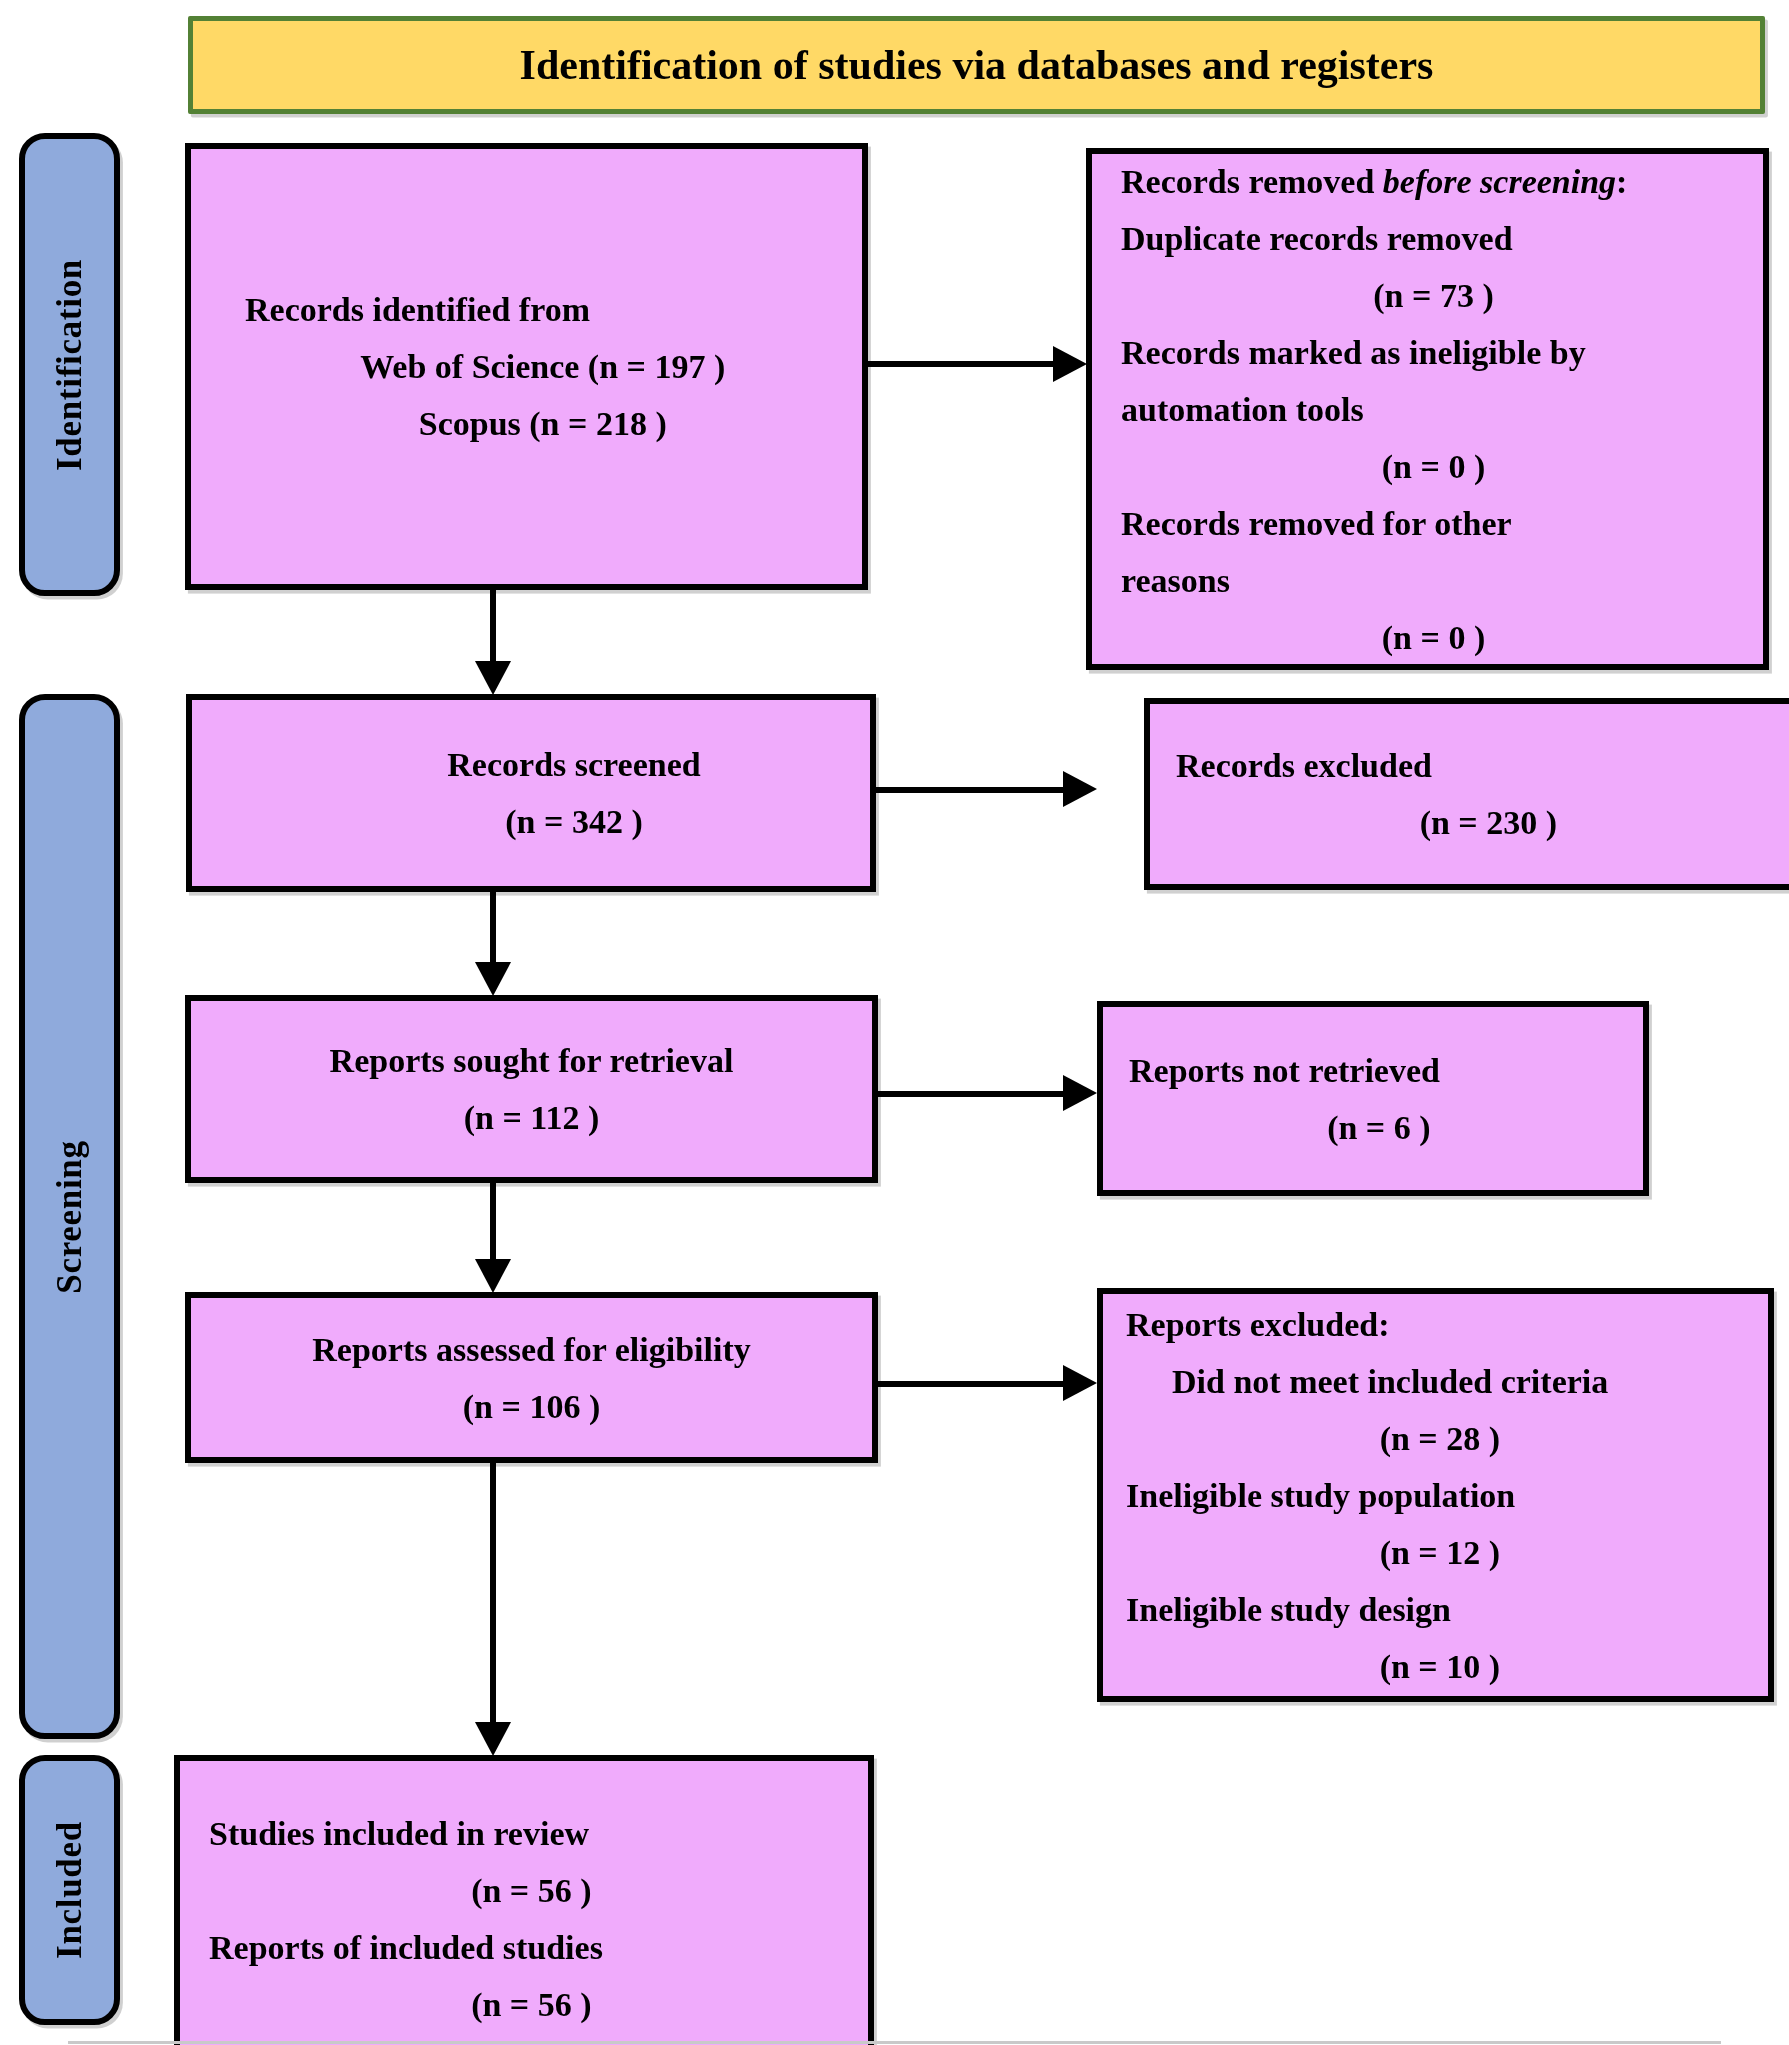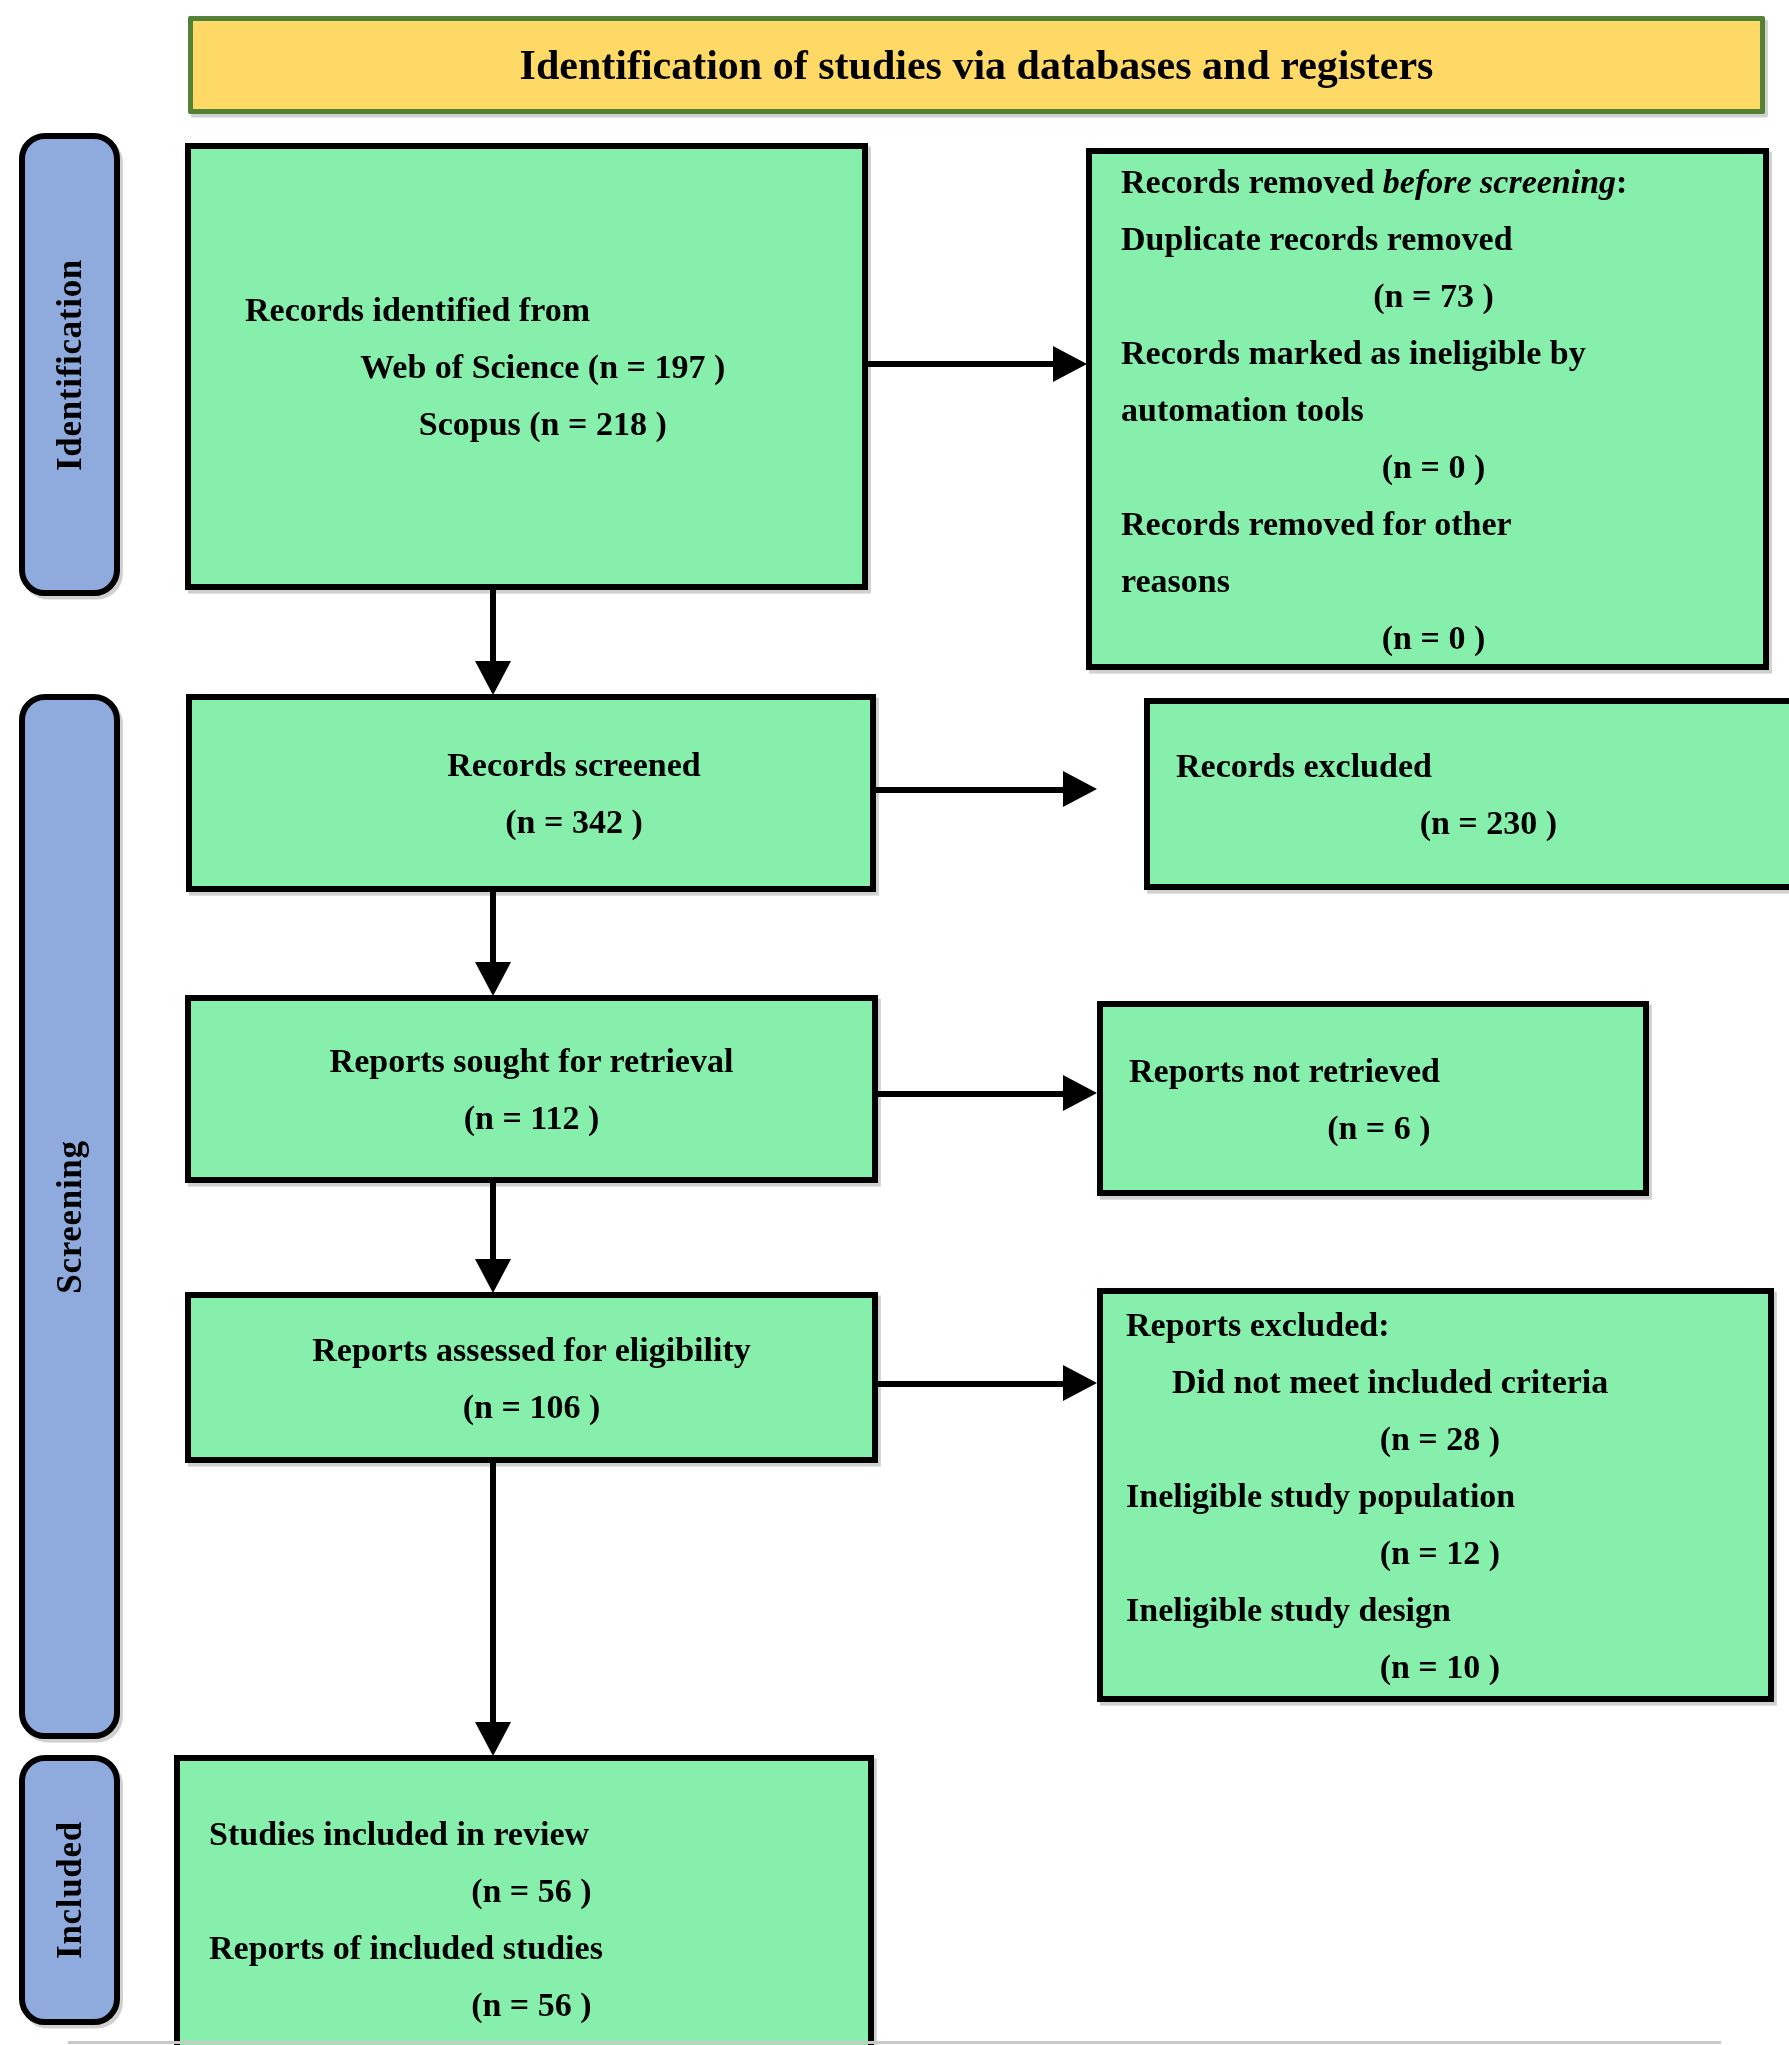--- a/index.html
+++ b/index.html
@@ -45,21 +45,21 @@
     letter-spacing: 0.7px;
   }
   #label-identification { top: 133px;  height: 463px; }
   #label-screening      { top: 694px;  height: 1045px; }
   #label-included       { top: 1755px; height: 270px; }
 
   
   .box {
     position: absolute;
     box-sizing: border-box;
-    background: #86efac;
+    background: #f0abfc;
     border: 6.5px solid var(--box-border, #000);
     display: flex; flex-direction: column; justify-content: center;
     font-size: 34px;
     line-height: 57px;
     box-shadow: 2.9px 3.6px 0 rgba(150,150,150,.45);
   }
   .box .l { text-align: left; }
   .box .c { text-align: center; }
   .box .ind { padding-left: 46px; }
   .em { font-style: italic; }

